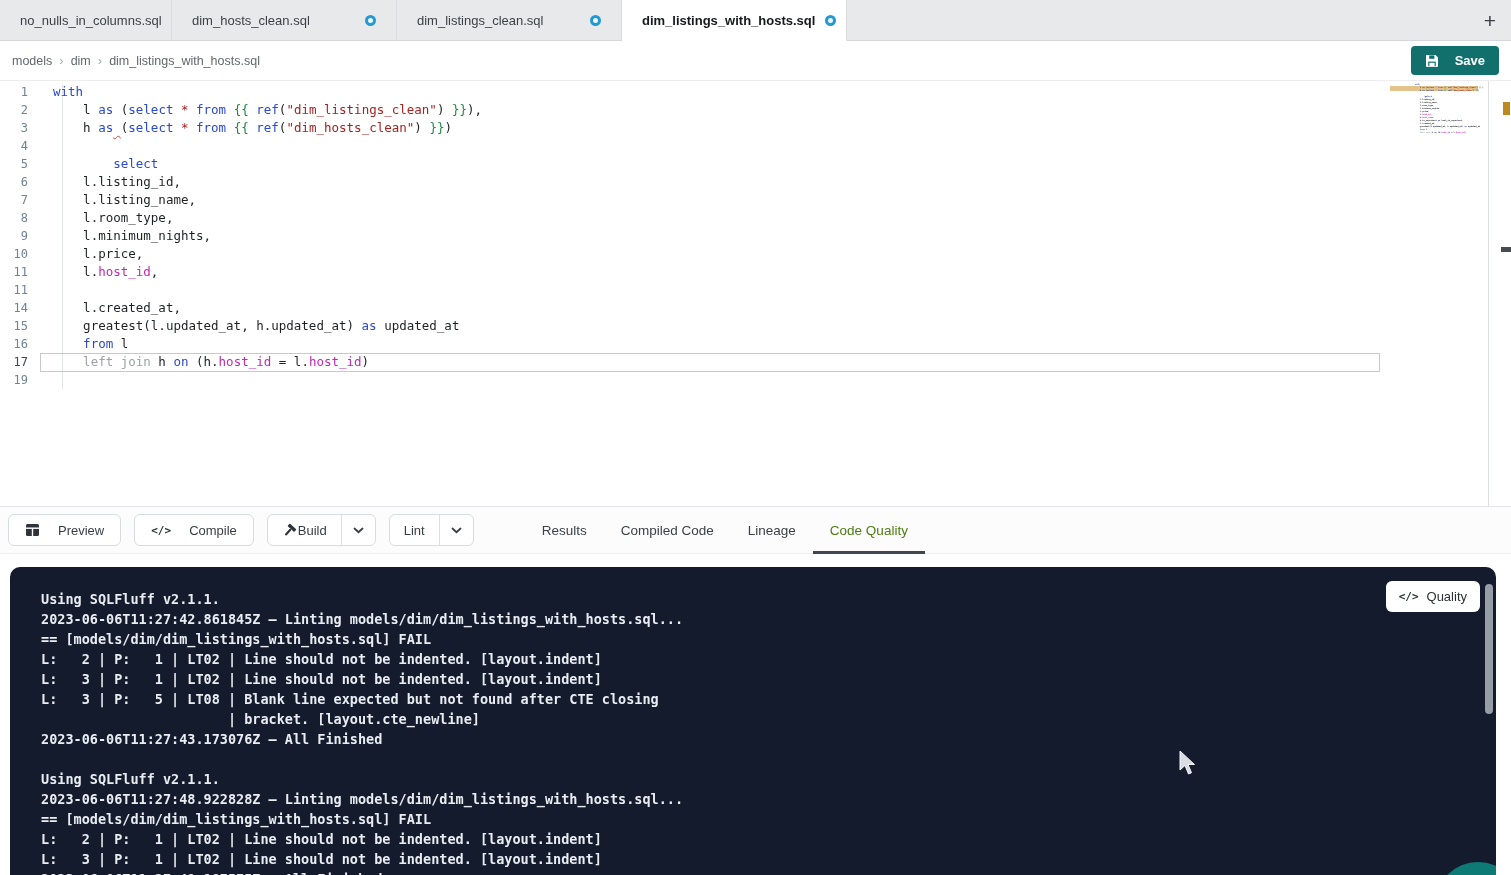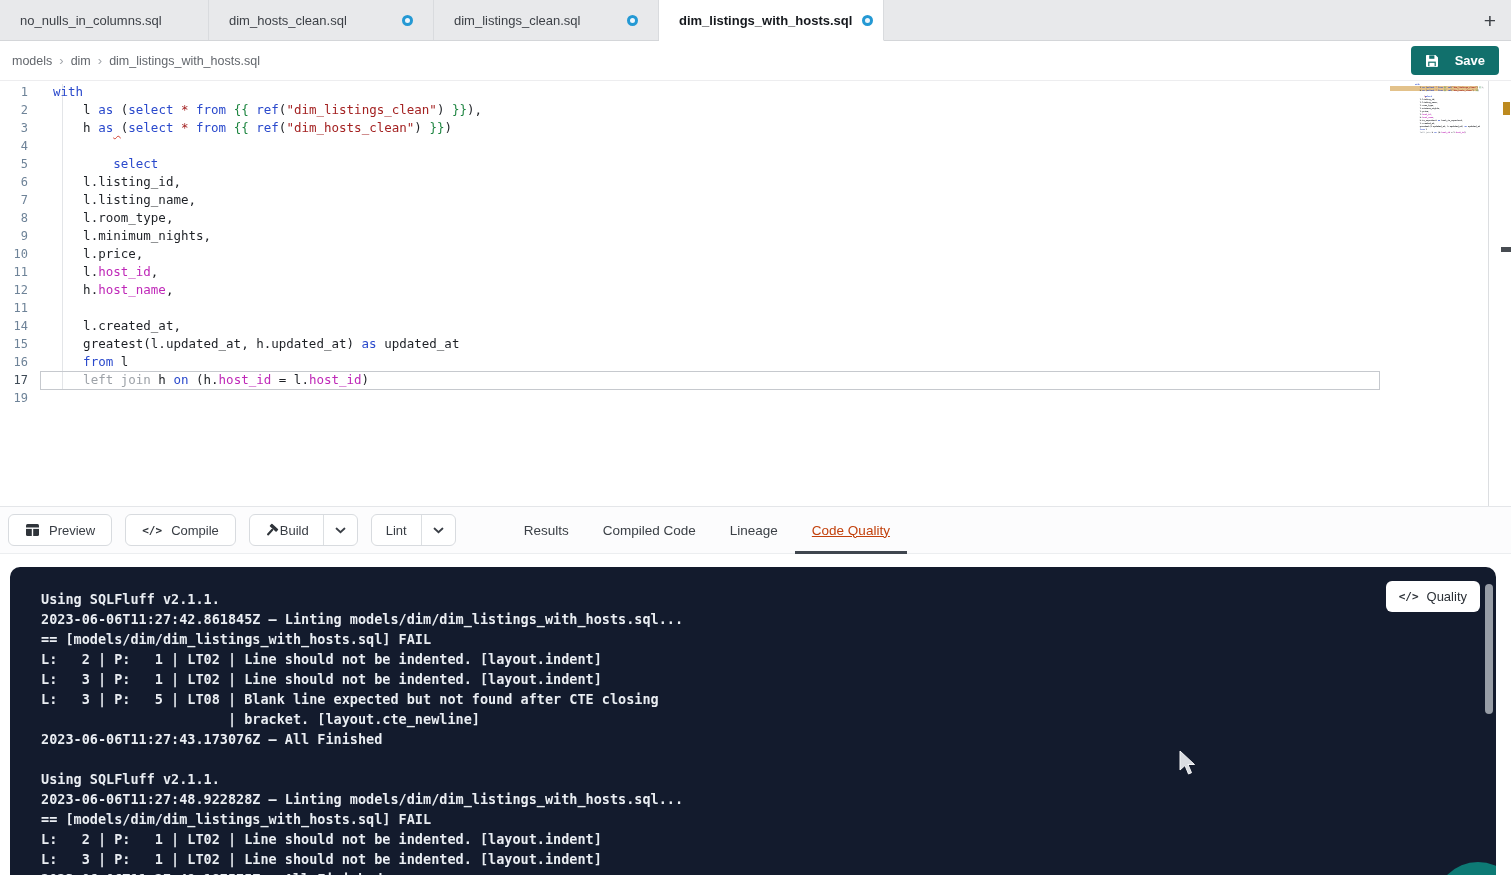--- a/index.html
+++ b/index.html
@@ -6,21 +6,21 @@
     font-family:"Liberation Sans",sans-serif;}
   *{box-sizing:border-box;}
   .app{position:relative;width:1511px;height:875px;}
 
   
   .tabstrip{position:relative;display:flex;height:41px;background:#e8e9eb;
     border-bottom:1px solid #d4d6d9;}
   .tab{display:flex;align-items:center;justify-content:space-between;
     width:225px;flex:0 0 auto;padding:0 20px;border-right:1px solid #d9dbde;
     font-size:13px;color:#3d4147;cursor:pointer;}
-  .tab:first-child{width:209px;}
+  .tab:first-child{width:172px;}
   .tab.active{background:#fff;font-weight:bold;color:#15181d;margin-bottom:-1px;
     border-bottom:1px solid #fff;}
   .dot{width:11px;height:11px;border-radius:50%;border:3px solid var(--dot);
     background:#eef6fc;flex:0 0 auto;margin-left:10px;}
   .plus-btn{position:absolute;right:6px;top:5px;width:30px;height:30px;border:none;
     background:none;font-size:21px;color:#3d4147;line-height:30px;text-align:center;cursor:pointer;}
 
   
   .crumb-row{height:40px;display:flex;align-items:center;justify-content:space-between;
     padding:0 12px;background:#fff;border-bottom:1px solid #ededef;}
@@ -53,34 +53,34 @@
   .mini-highlight{position:absolute;left:0;top:3px;width:88px;height:5px;background:var(--mini-hl);}
   .mini-line{position:relative;font-family:"DejaVu Sans Mono",monospace;font-size:2px;
     line-height:3px;white-space:pre;font-weight:bold;}
   .editor-vline{position:absolute;left:1488px;top:0;width:1px;height:425px;background:#dcdee1;}
   .ruler-warning{position:absolute;left:1503px;top:21px;width:7px;height:13px;background:#bd8a1f;}
   .ruler-cursor{position:absolute;left:1501px;top:166px;width:10px;height:5px;background:#474c52;}
 
   
   .toolbar{display:flex;align-items:center;height:48px;padding:0 8px;background:#fcfcfd;
     border-top:1px solid #e4e6e9;border-bottom:1px solid #eceef0;}
-  .tb-btn{display:flex;align-items:center;gap:9px;height:32px;padding:0 16px;margin-right:13px;
+  .tb-btn{display:flex;align-items:center;gap:18px;height:32px;padding:0 16px;margin-right:13px;
     background:#fff;border:1px solid #d8dbdf;border-radius:6px;font-size:13px;color:#383d44;
     font-family:"Liberation Sans",sans-serif;cursor:pointer;}
   .tb-split{display:flex;align-items:stretch;height:32px;margin-right:13px;background:#fff;
     border:1px solid #d8dbdf;border-radius:6px;overflow:hidden;}
   .tb-split .main{display:flex;align-items:center;gap:1px;padding:0 14px;font-size:13px;
     color:#383d44;cursor:pointer;border:none;background:none;font-family:"Liberation Sans",sans-serif;}
   .tb-split .caret{display:flex;align-items:center;justify-content:center;width:34px;
     border:none;border-left:1px solid #dcdfe2;background:none;cursor:pointer;}
   .code-glyph{font-family:"DejaVu Sans Mono",monospace;font-size:11px;font-weight:bold;color:#2f343a;}
   .result-tabs{display:flex;align-items:stretch;height:48px;margin-left:38px;}
   .rtab{position:relative;display:flex;align-items:center;padding:16px 17px;font-size:13.5px;
     color:#3c4147;cursor:pointer;}
-  .rtab.active{color:#c2410c;text-decoration:underline;}
+  .rtab.active{color:#4d7c0f;}
   .rtab.active::after{content:"";position:absolute;left:0;right:0;bottom:0;height:3px;
     background:var(--tab-underline);}
 
   
   .terminal-area{position:relative;height:321px;background:#fff;}
   .terminal{position:absolute;left:10px;top:13px;width:1486px;height:330px;border-radius:10px;
     background:var(--term-bg);overflow:hidden;}
   .term-pre{margin:14px;padding:8px 0 0 17px;font-family:"DejaVu Sans Mono",monospace;
     font-size:13.5px;font-weight:bold;line-height:20px;color:var(--term-text);white-space:pre;}
   .config-btn{position:absolute;top:14px;right:16px;display:flex;align-items:center;gap:8px;
@@ -143,21 +143,20 @@
         <div class="cm-line"><span class="ln">2</span><span class="code"><span class="tok-p">    l </span><span class="tok-k">as</span><span class="tok-p"> (</span><span class="tok-k">select</span><span class="tok-p"> </span><span class="tok-s">*</span><span class="tok-p"> </span><span class="tok-k">from</span><span class="tok-p"> </span><span class="tok-g">{{</span><span class="tok-p"> </span><span class="tok-k">ref</span><span class="tok-p">(</span><span class="tok-s">"dim_listings_clean"</span><span class="tok-p">) </span><span class="tok-g">}}</span><span class="tok-p">),</span></span></div>
         <div class="cm-line"><span class="ln">3</span><span class="code"><span class="tok-p">    h </span><span class="tok-k">as</span><span class="tok-sq"> </span><span class="tok-p">(</span><span class="tok-k">select</span><span class="tok-p"> </span><span class="tok-s">*</span><span class="tok-p"> </span><span class="tok-k">from</span><span class="tok-p"> </span><span class="tok-g">{{</span><span class="tok-p"> </span><span class="tok-k">ref</span><span class="tok-p">(</span><span class="tok-s">"dim_hosts_clean"</span><span class="tok-p">) </span><span class="tok-g">}}</span><span class="tok-p">)</span></span></div>
         <div class="cm-line"><span class="ln">4</span><span class="code"></span></div>
         <div class="cm-line"><span class="ln">5</span><span class="code"><span class="tok-p">        </span><span class="tok-k">select</span></span></div>
         <div class="cm-line"><span class="ln">6</span><span class="code"><span class="tok-p">    l.listing_id,</span></span></div>
         <div class="cm-line"><span class="ln">7</span><span class="code"><span class="tok-p">    l.listing_name,</span></span></div>
         <div class="cm-line"><span class="ln">8</span><span class="code"><span class="tok-p">    l.room_type,</span></span></div>
         <div class="cm-line"><span class="ln">9</span><span class="code"><span class="tok-p">    l.minimum_nights,</span></span></div>
         <div class="cm-line"><span class="ln">10</span><span class="code"><span class="tok-p">    l.price,</span></span></div>
         <div class="cm-line"><span class="ln">11</span><span class="code"><span class="tok-p">    l.</span><span class="tok-m">host_id</span><span class="tok-p">,</span></span></div>
-        <div class="cm-line"><span class="ln">12</span><span class="code"><span class="tok-p">    h.</span><span class="tok-m">host_name</span><span class="tok-p">,</span></span></div>
         <div class="cm-line"><span class="ln">11</span></div>
         <div class="cm-line"><span class="ln">14</span><span class="code"><span class="tok-p">    l.created_at,</span></span></div>
         <div class="cm-line"><span class="ln">15</span><span class="code"><span class="tok-p">    greatest(l.updated_at, h.updated_at) </span><span class="tok-k">as</span><span class="tok-p"> updated_at</span></span></div>
         <div class="cm-line"><span class="ln">16</span><span class="code"><span class="tok-p">    </span><span class="tok-k">from</span><span class="tok-p"> l</span></span></div>
         <div class="cm-line active"><span class="ln">17</span><span class="code"><span class="tok-q">    left join</span><span class="tok-p"> h </span><span class="tok-k">on</span><span class="tok-p"> (h.</span><span class="tok-m">host_id</span><span class="tok-p"> = l.</span><span class="tok-m">host_id</span><span class="tok-p">)</span></span></div>
         <div class="cm-line"><span class="ln">19</span><span class="code"></span></div>
       </div>
     <div class="minimap">
       <div class="mini-highlight"></div>
       <div>

